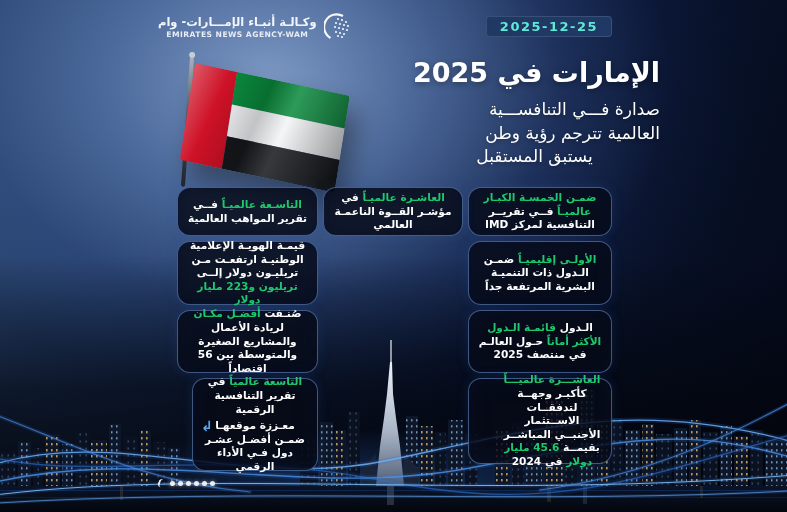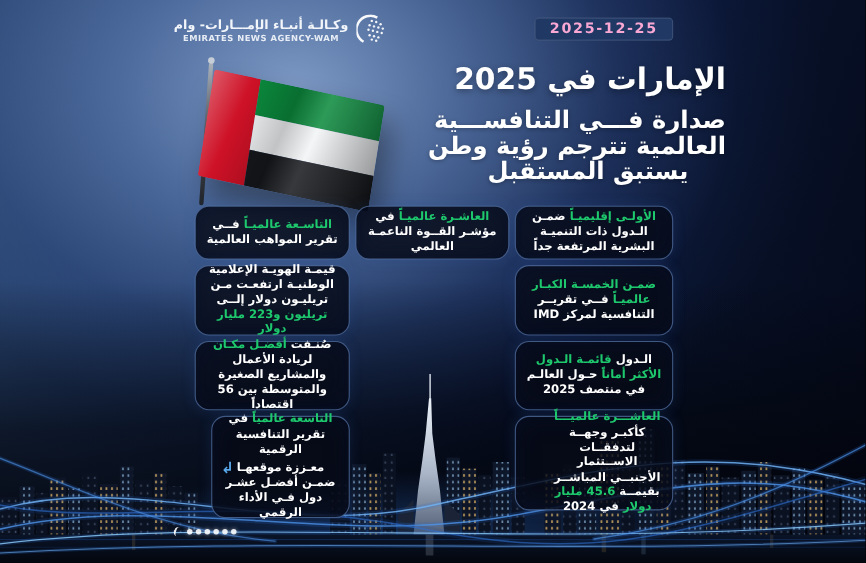--- a/index.html
+++ b/index.html
@@ -13,40 +13,40 @@
   }
   
   .agency-logo{position:absolute;top:13px;left:158px;display:flex;align-items:center;gap:7px;}
   .logo-text{text-align:center;line-height:1.15;}
   .logo-ar{font-size:11.5px;font-weight:700;letter-spacing:.5px;color:#f2f5fa;}
   .logo-en{font-size:7.6px;font-weight:700;letter-spacing:.45px;color:#e8edf5;margin-top:2px;}
   .globe-icon{width:30px;height:30px;flex:0 0 auto;}
   .date-badge{
     position:absolute;top:16px;right:175px;direction:ltr;
     background:#1f3864;border:1px solid rgba(255,255,255,.12);
-    color:#f9a8d4;font-size:13px;font-weight:700;letter-spacing:1.5px;
+    color:#5eead4;font-size:13px;font-weight:700;letter-spacing:1.5px;
     padding:2px 13px;border-radius:4px;
   }
   
   .flag{position:absolute;left:181px;top:50px;width:190px;height:142px;}
   .flag-pole{position:absolute;left:9px;top:7px;width:4px;height:130px;border-radius:2px;
     background:linear-gradient(180deg,#aab2bc,#5b626b 45%,#22262c);transform:rotate(4deg);transform-origin:top center;}
   .flag-pole::before{content:"";position:absolute;top:-5px;left:-1px;width:6px;height:6px;border-radius:50%;background:#c5cdd6;}
   .flag-cloth{position:absolute;left:14px;top:13px;width:158px;height:98px;display:flex;
     transform:rotate(9deg) skewY(3deg);transform-origin:left top;border-radius:3px;overflow:hidden;
     box-shadow:10px 16px 26px rgba(0,0,0,.38);}
   .band-red{width:27%;}
   .flag-stripes{flex:1;display:flex;flex-direction:column;}
   .flag-stripes>div{flex:1;}
   .flag-cloth::after{content:"";position:absolute;inset:0;
     background:linear-gradient(105deg,rgba(255,255,255,.3) 0%,rgba(255,255,255,0) 20%,rgba(0,0,0,.2) 44%,rgba(255,255,255,.14) 60%,rgba(0,0,0,.42) 100%);}
   
   .hero{position:absolute;top:57px;right:127px;width:285px;text-align:right;direction:rtl;}
   .hero h1{margin:0 0 10px 0;font-size:27px;font-weight:800;letter-spacing:0;text-shadow:0 2px 6px rgba(0,0,0,.35);}
-  .subtitle div{font-size:22px;line-height:23.5px;font-weight:700;text-shadow:0 1px 4px rgba(0,0,0,.3);}
+  .subtitle div{font-size:17px;line-height:23.5px;font-weight:400;text-shadow:0 1px 4px rgba(0,0,0,.3);}
   .subtitle div:nth-child(3){text-align:center;padding-left:34px;}
   
   .cards{position:absolute;inset:0;direction:rtl;}
   .col{position:absolute;top:187px;display:flex;flex-direction:column;gap:5px;}
   .col-left{left:177px;width:141px;}
   .col-middle{left:323px;width:140px;}
   .col-right{left:468px;width:144px;}
   .card{
     box-sizing:border-box;display:flex;flex-direction:column;align-items:center;justify-content:center;
     background:rgba(7,11,23,.82);border:1px solid rgba(112,152,216,.55);border-radius:13px;
@@ -236,24 +236,24 @@
     <div class="subtitle">
       <div>صدارة فـــي التنافســـية</div>
       <div>العالمية تترجم رؤية وطن</div>
       <div>يستبق المستقبل</div>
     </div>
   </div>
 
   <div class="cards" dir="rtl">
       <div class="col col-right">
         <div class="card">
+          <div><span class="seg accent">ضمـن الخمسـة الكبـار عالميـاً</span><span class="seg"> فــي تقريــر التنافسية لمركز IMD</span></div>
+        </div>
+        <div class="card">
           <div><span class="seg accent">الأولـى إقليميـاً</span><span class="seg"> ضمـن الـدول ذات التنميـة البشرية المرتفعة جداً</span></div>
-        </div>
-        <div class="card">
-          <div><span class="seg accent">ضمـن الخمسـة الكبـار عالميـاً</span><span class="seg"> فــي تقريــر التنافسية لمركز IMD</span></div>
         </div>
         <div class="card">
           <div><span class="seg">الـدول </span><span class="seg accent">قائمـة الـدول الأكثر أماناً</span><span class="seg"> حـول العالـم في منتصف 2025</span></div>
         </div>
         <div class="card">
           <div><span class="seg accent">العاشـــرة عالميـــاً</span><span class="seg"> كأكبـر وجهــة لتدفقــات الاســتثمار الأجنبــي المباشــر بقيمــة </span><span class="seg accent">45.6 مليار دولار</span><span class="seg"> في 2024</span></div>
         </div>
       </div>
       <div class="col col-middle">
         <div class="card">

